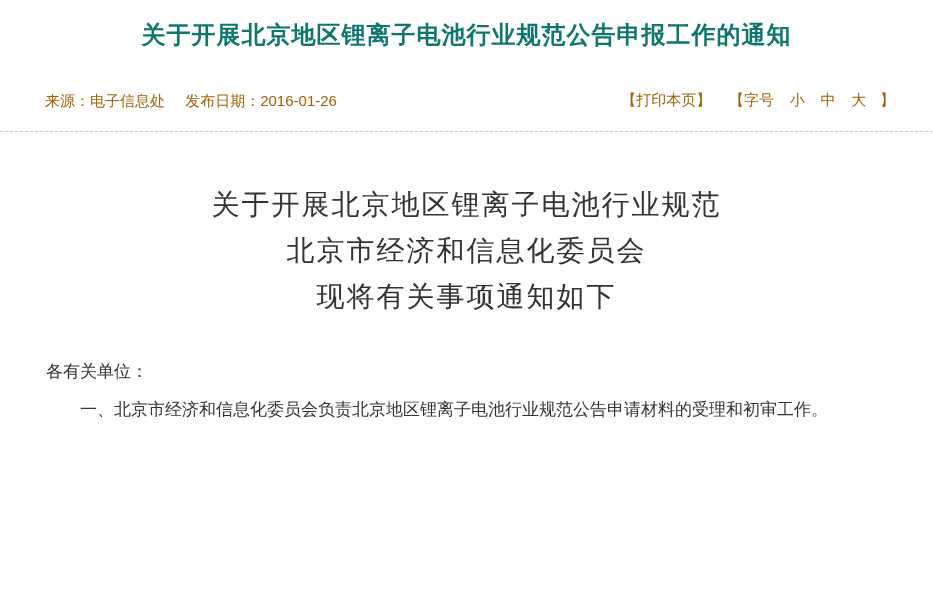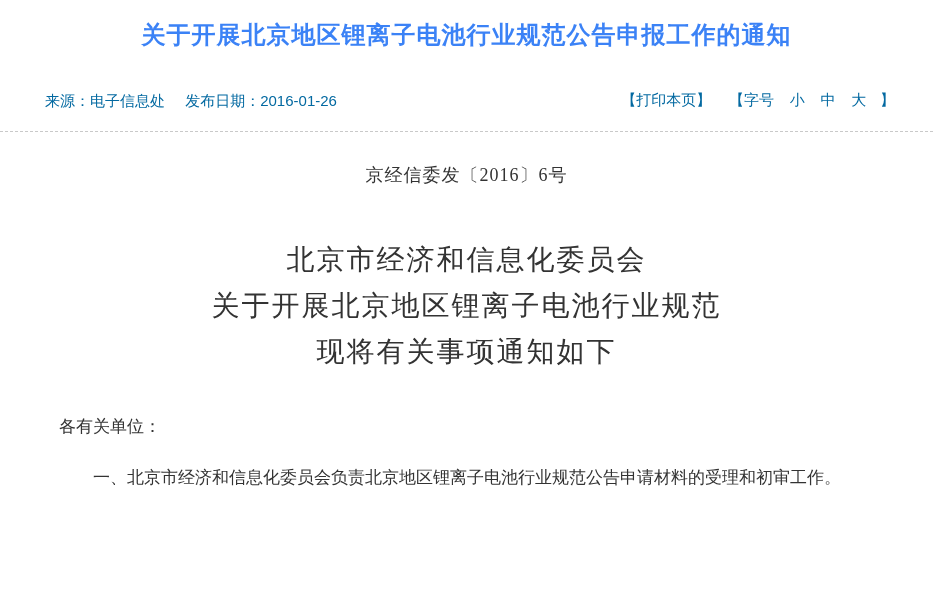--- a/index.html
+++ b/index.html
@@ -15,21 +15,21 @@
     font-family:"Liberation Sans","DejaVu Sans",sans-serif;
     font-weight:bold;
     font-size:24px;
     line-height:30px;
     letter-spacing:1px;
   }
 
   .meta-row{
     display:flex;justify-content:space-between;align-items:center;
     margin:40px 38px 0 45px;
-    font-size:15px;color:#0369a1;line-height:21px;
+    font-size:15px;color:#a16207;line-height:21px;
   }
   .meta-left .date{margin-left:16px;}
   .meta-right{white-space:nowrap;font-family:Liberation Serif, serif;}
   .meta-right .print{cursor:pointer;}
   .meta-right .fs-label{margin-left:14px;}
   .meta-right .size{margin-left:12px;cursor:pointer;}
   .meta-right .close-bracket{margin-left:10px;}
 
   .divider{
     border:none;height:0;
@@ -56,53 +56,52 @@
     letter-spacing:2px;
     font-weight:normal;
   }
 
   .doc-text{
     margin:33px 33px 0 45px;
     font-size:17px;
     line-height:37px;
     color:#333333;
   }
-  .doc-text p{margin:14px;}
+  .doc-text p{margin:1px;}
   .doc-text p.para{text-indent:2em;}
 </style>
 </head>
 <body>
 
 <div class="page">
 
-  <h1 class="page-title" id="pageTitle" style="color: #3b82f6;">关于开展北京地区锂离子电池行业规范公告申报工作的通知</h1>
+  <h1 class="page-title" id="pageTitle" style="color: #0f766e;">关于开展北京地区锂离子电池行业规范公告申报工作的通知</h1>
 
   <div class="meta-row">
     <div class="meta-left">
       <span class="source">来源：电子信息处</span>
       <span class="date">发布日期：2016-01-26</span>
     </div>
     <div class="meta-right">
       <span class="print">【打印本页】</span>
       <span class="fs-label">【字号</span>
       <span class="size">小</span>
       <span class="size">中</span>
       <span class="size">大</span>
       <span class="close-bracket">】</span>
     </div>
   </div>
 
   <hr class="divider">
 
   <div class="doc">
-    <div class="doc-number">京经信委发〔2016〕6号</div>
 
     <div class="doc-title">
+      <div>关于开展北京地区锂离子电池行业规范</div>
       <div>北京市经济和信息化委员会</div>
-      <div>关于开展北京地区锂离子电池行业规范</div>
       <div>现将有关事项通知如下</div>
     </div>
 
     <div class="doc-text">
       <p class="salutation">各有关单位：</p>
       <p class="para">一、北京市经济和信息化委员会负责北京地区锂离子电池行业规范公告申请材料的受理和初审工作。</p>
     </div>
   </div>
 
 </div>

